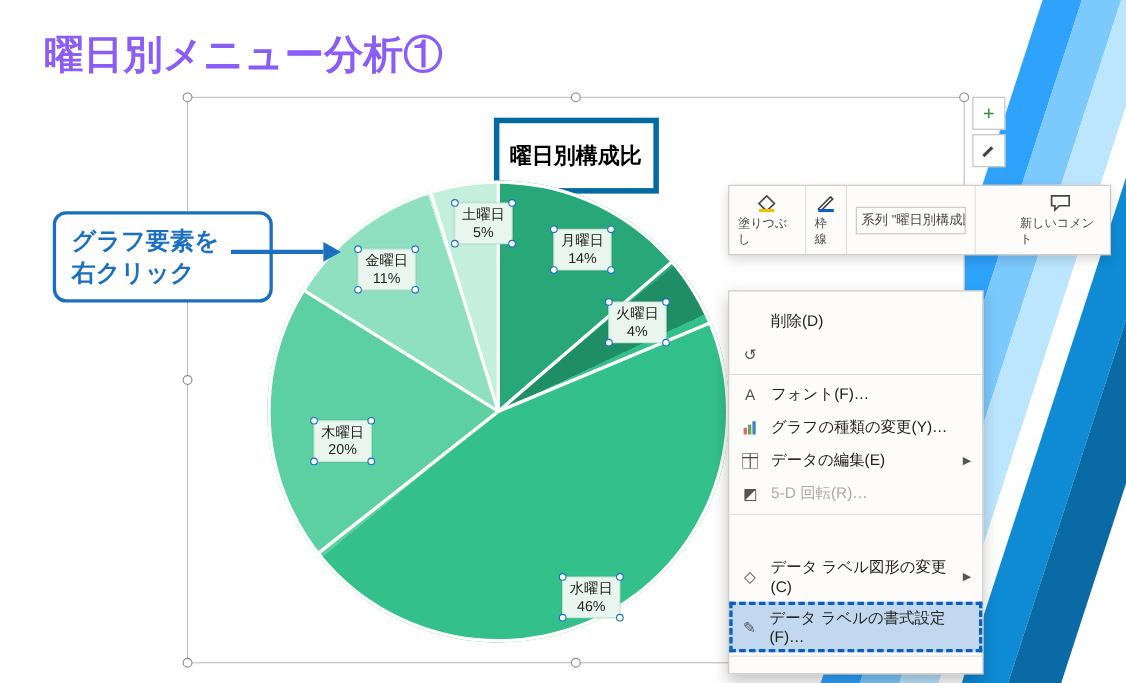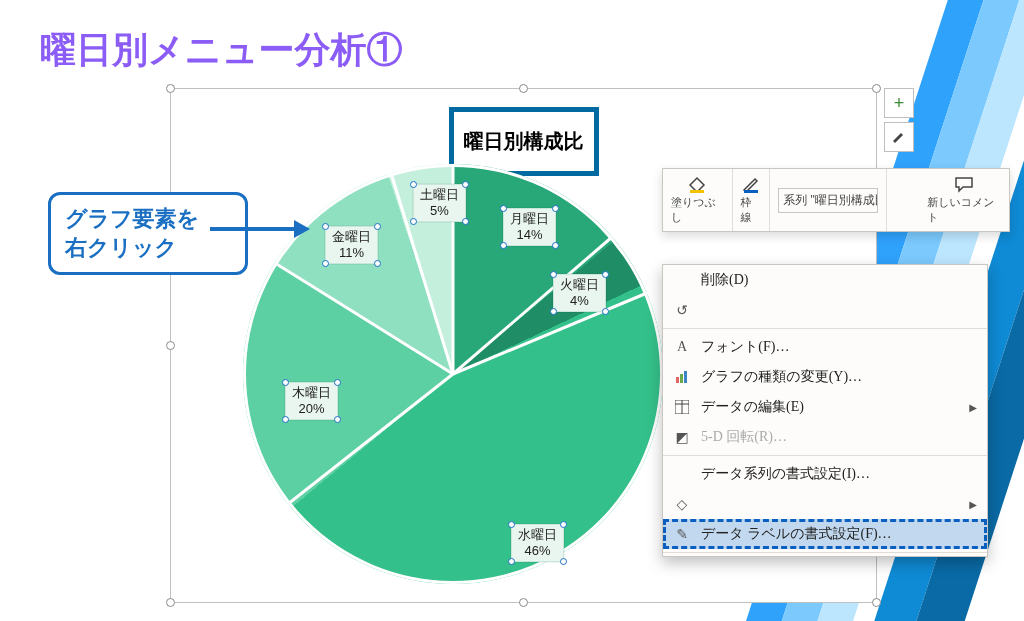--- a/index.html
+++ b/index.html
@@ -133,28 +133,27 @@
   .mini-toolbar .grp:last-child { border-right: none; margin-left: 32px; }
   .mini-toolbar .series-box {
     border: 1px solid #c9c6c2;
     font-size: 12px; padding: 3px 4px;
     white-space: nowrap;
     max-width: 100px; overflow: hidden;
   }
   .context-menu {
     position: absolute;
     left: 662px; top: 264px;
-    width: 326px;
+    width: 232px;
     background: #fdfcfb;
     border: 1px solid #c9c6c2;
     box-shadow: 0 6px 14px rgba(0,0,0,0.25);
     z-index: 6;
     font-size: 14px; color: #222;
-    padding: 0 0;
-    font-family: Liberation Serif, serif;
+    padding: 12px 0;
   }
   .context-menu .item {
     display: flex; align-items: center;
     padding: 6px 18px 6px 10px;
     gap: 10px;
     cursor: default;
     position: relative;
   }
   .context-menu .item .ico {
     width: 18px; height: 18px;
@@ -374,24 +373,24 @@
     <span>データの編集(E)</span>
     <span class="sub-arrow">▶</span>
   </div>
   <div class="item disabled">
     <span class="ico">◩</span>
     <span>5-D 回転(R)…</span>
   </div>
   <div class="sep"></div>
   <div class="item">
     <span class="ico"></span>
-    <span>データ系列の書式設定(I)…</span>
   </div>
   <div class="item">
     <span class="ico">◇</span>
+    <span>データ ラベル図形の変更(C)</span>
     <span class="sub-arrow">▶</span>
   </div>
   <div class="item highlight">
     <span class="ico">✎</span>
     <span>データ ラベルの書式設定(F)…</span>
   </div>
   <div class="sep"></div>
 </div>
 
 </body></html>

